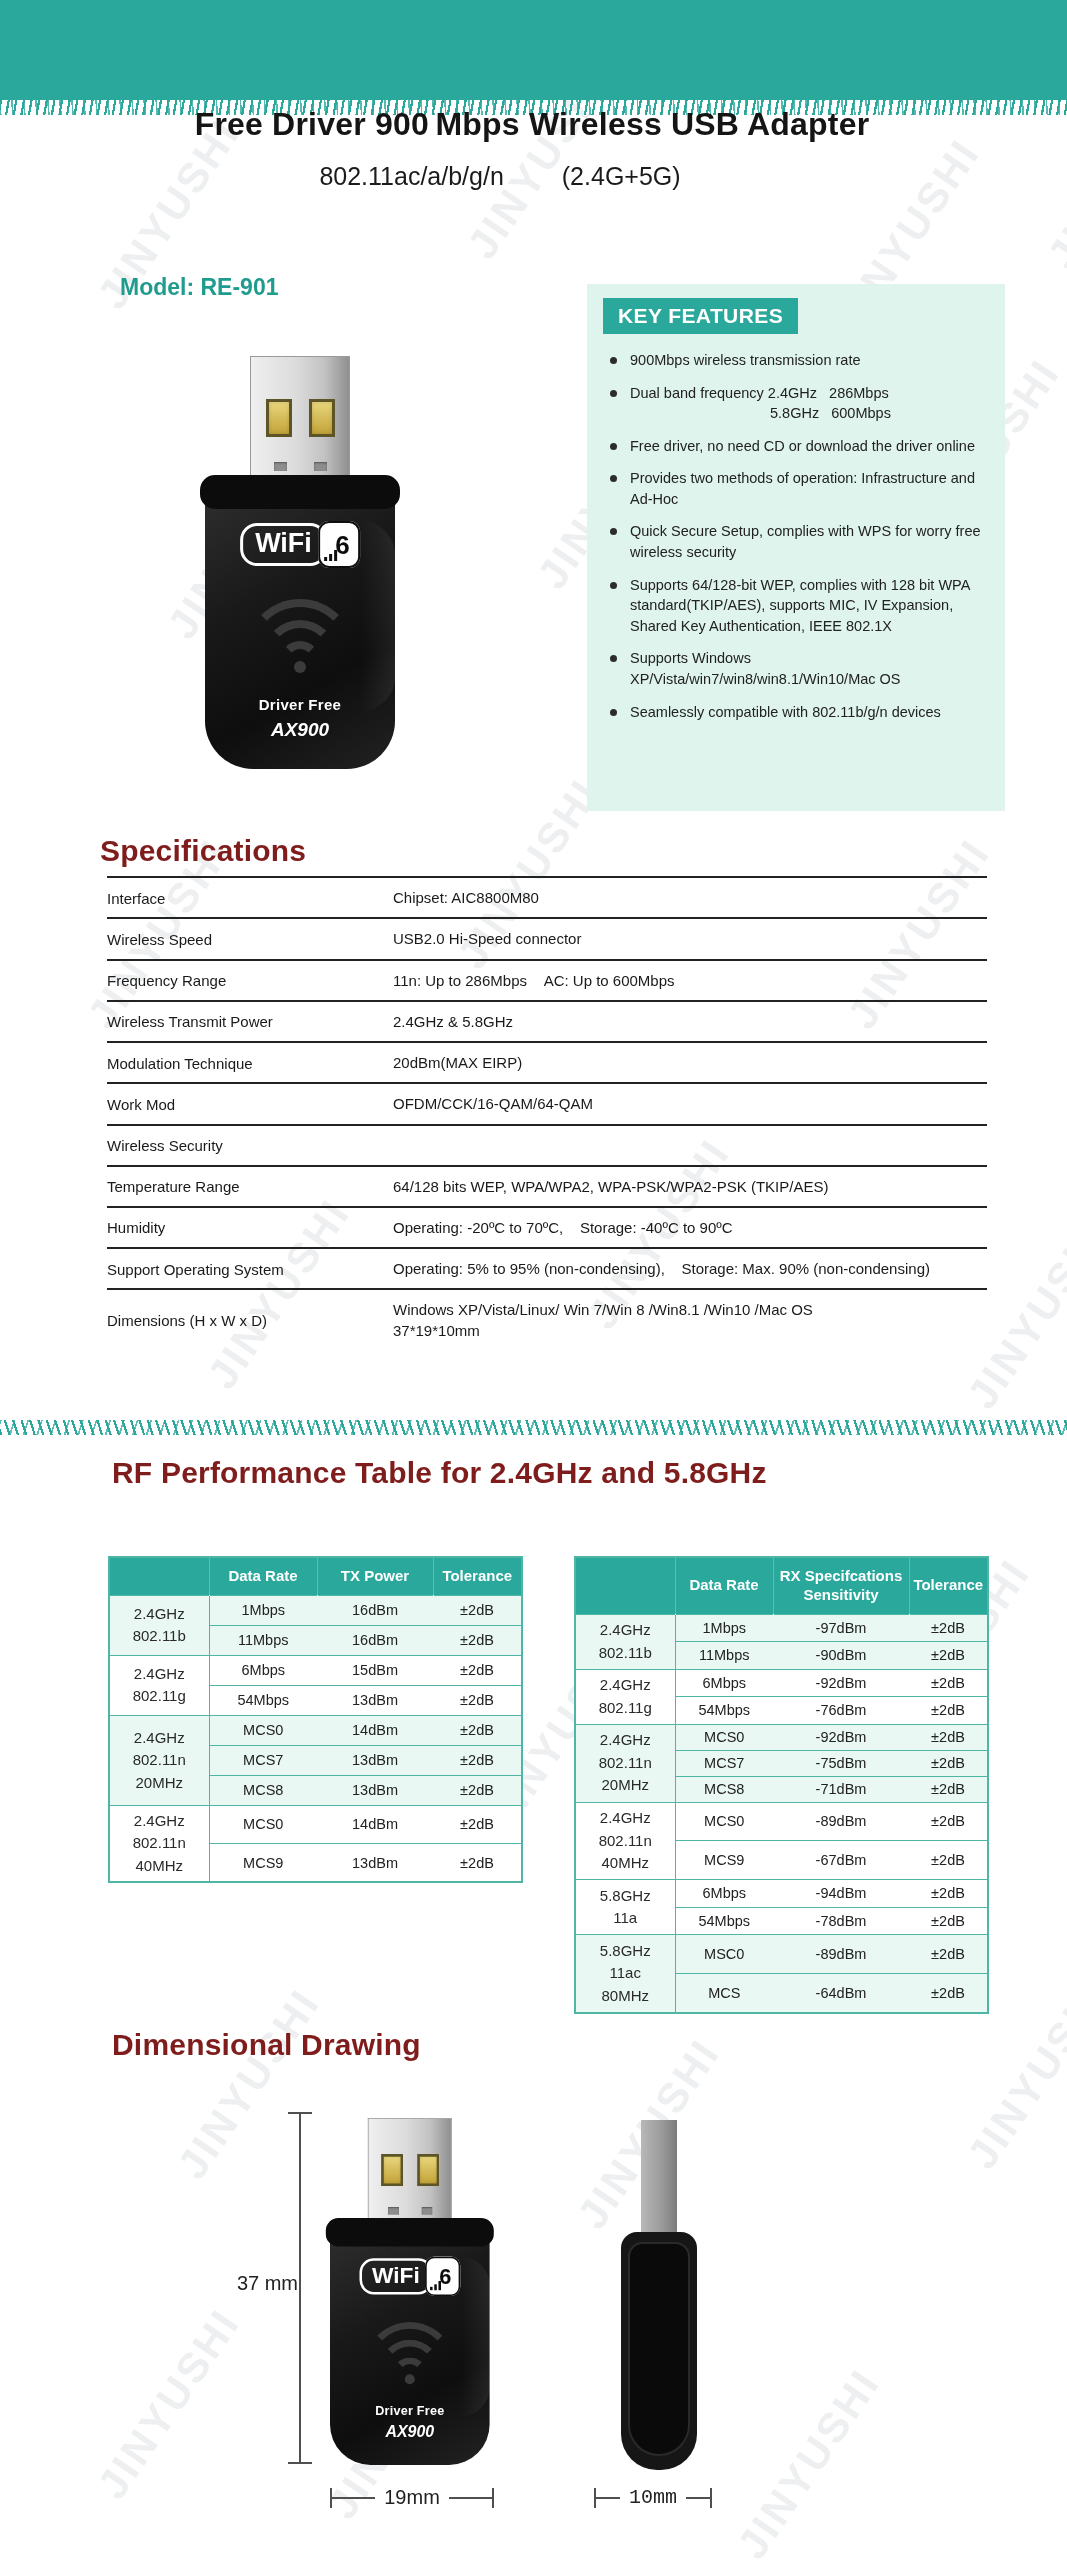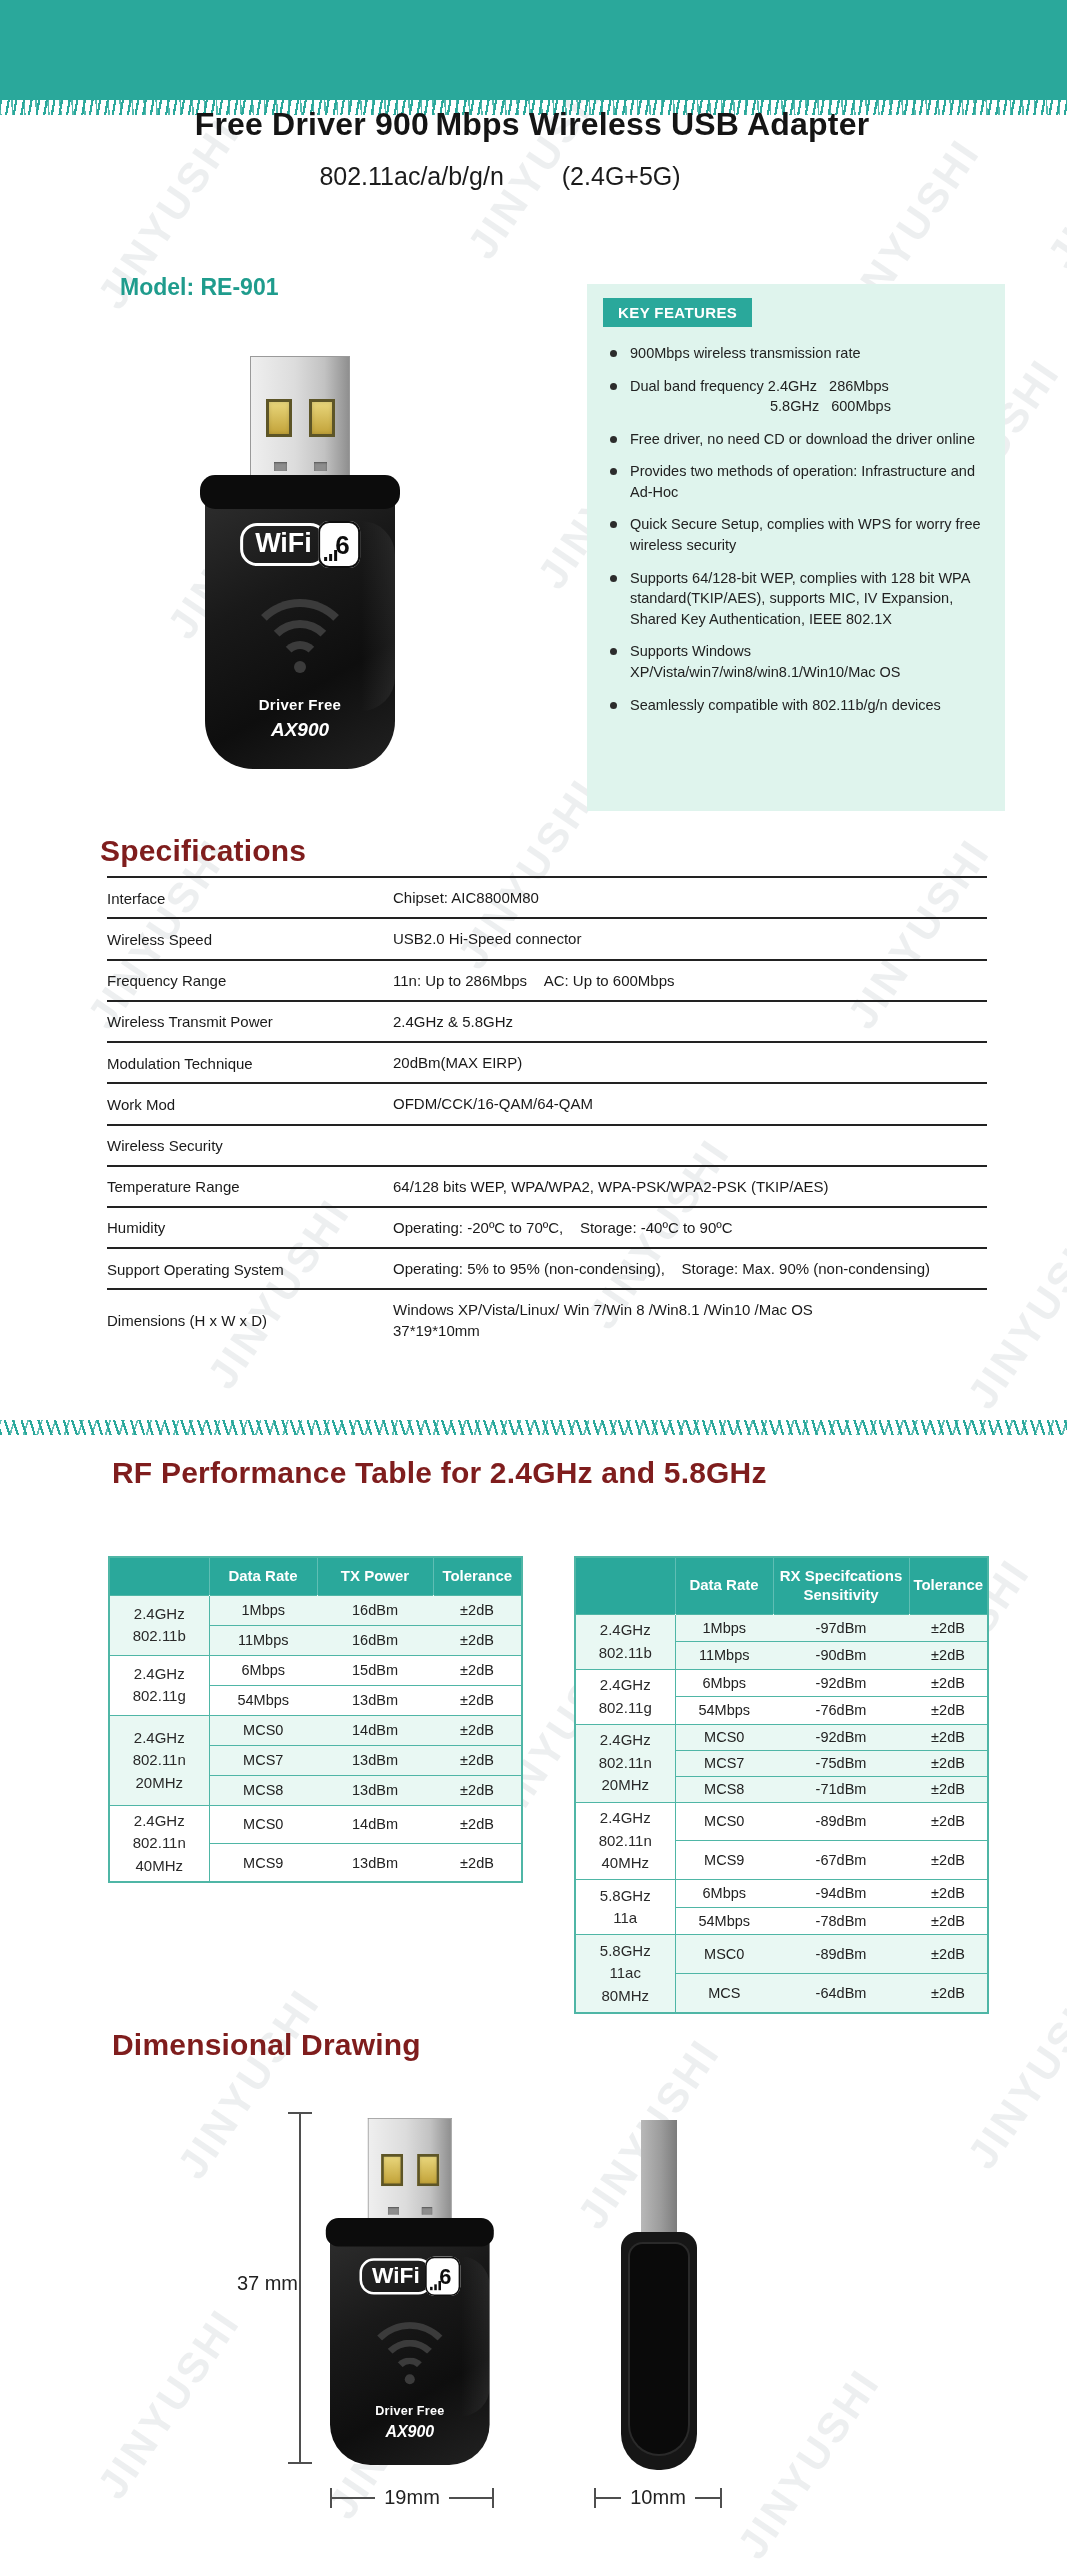--- a/index.html
+++ b/index.html
@@ -52,21 +52,21 @@
   #spec-heading{left:100px;top:834px;}
   #rf-heading{left:112px;top:1456px;}
   #dim-heading{left:112px;top:2028px;}
 
   
   .features{
     left:587px;top:284px;width:418px;height:527px;background:var(--mint-box);
     padding:14px 16px 10px 16px;
   }
   .badge{
-    display:inline-block;background:var(--accent);color:#fff;font-size:15px;font-weight:700;
+    display:inline-block;background:var(--accent);color:#fff;font-size:21px;font-weight:700;
     padding:6px 15px;letter-spacing:.4px;margin-bottom:10px;
   }
   .kf{list-style:none;margin:6px 0 0 0;padding:0;}
   .kf li{position:relative;padding-left:27px;margin-bottom:12px;font-size:14.5px;line-height:1.42;color:#222;}
   .kf li::before{content:"";position:absolute;left:7px;top:7px;width:7px;height:7px;border-radius:50%;background:#2c2c2c;}
   .kf .cont{margin-left:140px;}
 
   
   .spec-table{left:100px;top:876px;width:880px;margin-left:7px;}
   .spec-row{
@@ -156,21 +156,21 @@
   
   .dimv{left:299px;top:2112px;height:352px;border-left:2px solid #4f4f4f;width:0;}
   .dimv::before,.dimv::after{content:"";position:absolute;left:-13px;width:24px;border-top:2px solid #4f4f4f;}
   .dimv::before{top:0;} .dimv::after{bottom:0;}
   .dim-label-v{left:220px;top:2272px;width:78px;text-align:right;font-size:20px;color:#222;}
   .hdim{position:absolute;top:2486px;display:flex;align-items:center;font-size:20px;color:#222;z-index:1;}
   .hdim .t{width:2px;height:20px;background:#4f4f4f;flex:0 0 auto;}
   .hdim .seg{height:2px;background:#4f4f4f;flex:1 1 auto;}
   .hdim .lbl{padding:0 9px;white-space:nowrap;}
   #dim19{left:330px;width:164px;}
-  #dim10{left:594px;width:128px;}
+  #dim10{left:594px;width:118px;font-family:Liberation Mono, monospace;}
 </style>
 </head>
 <body>
 
 <div class="page">
 
   <div class="layer banner"></div>
   <div class="layer fringe"></div>
 
   <div class="layer title">Free Driver 900 Mbps Wireless USB Adapter</div>

